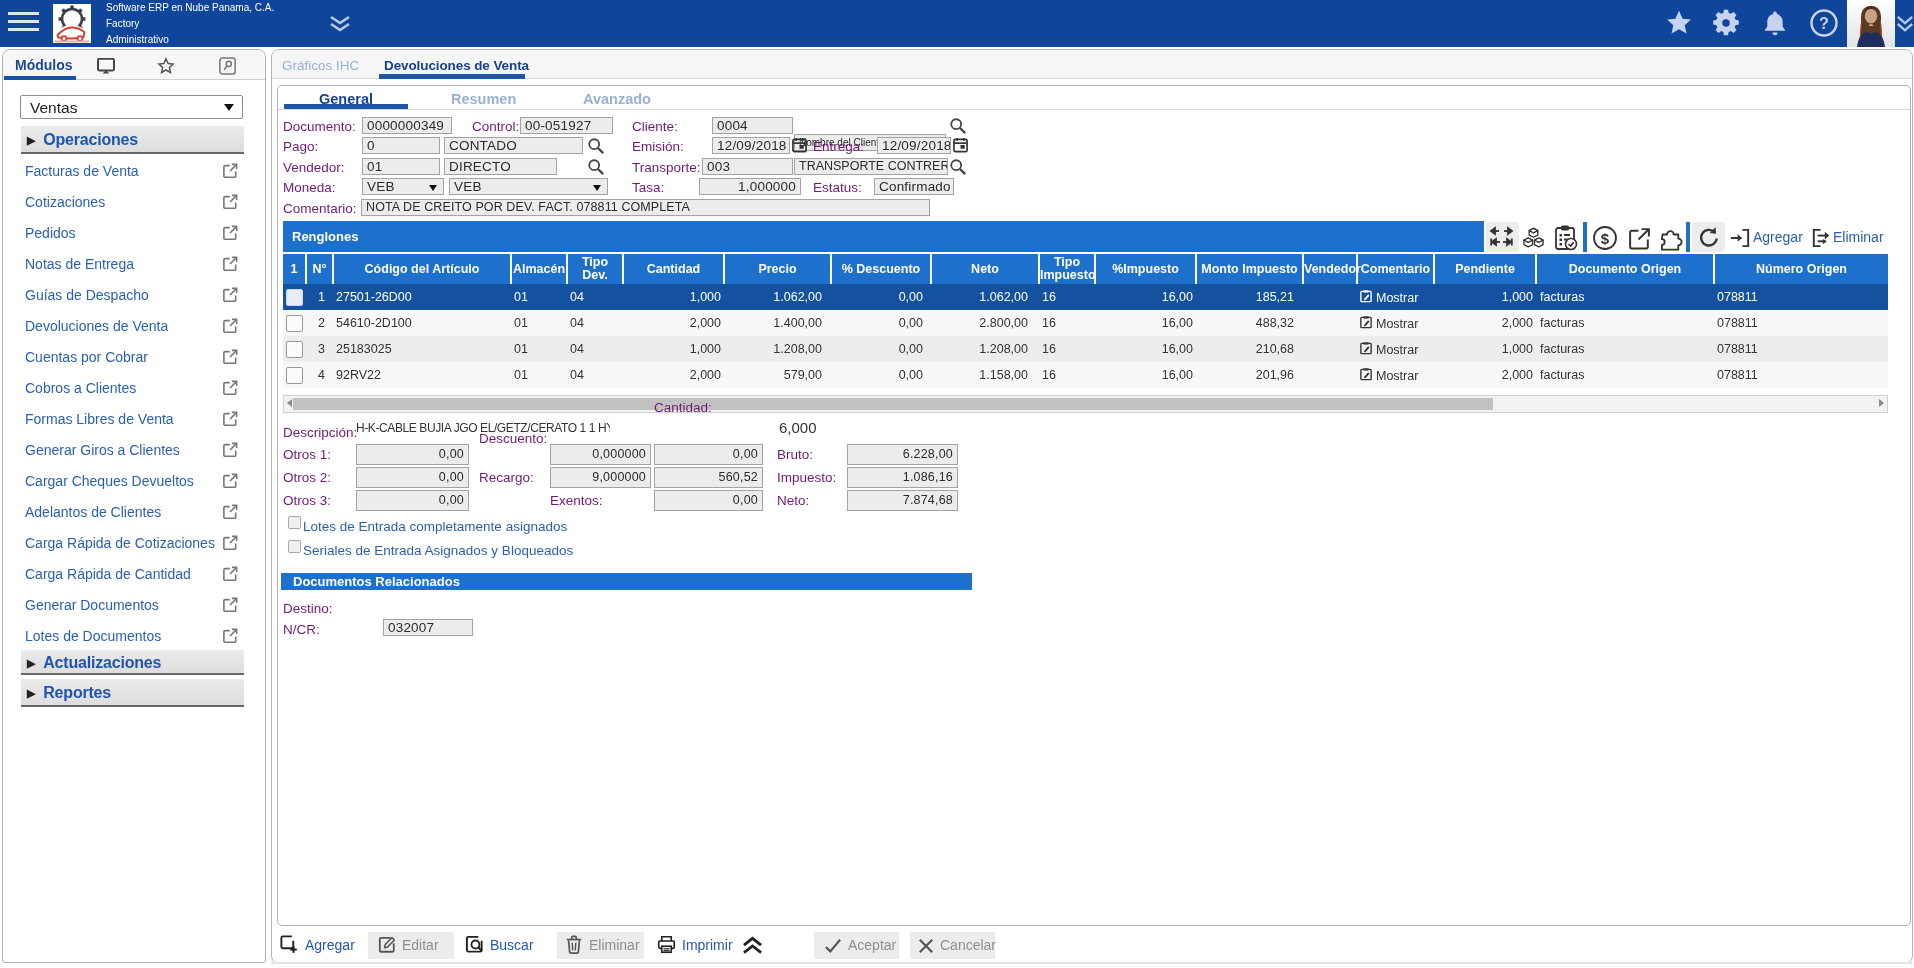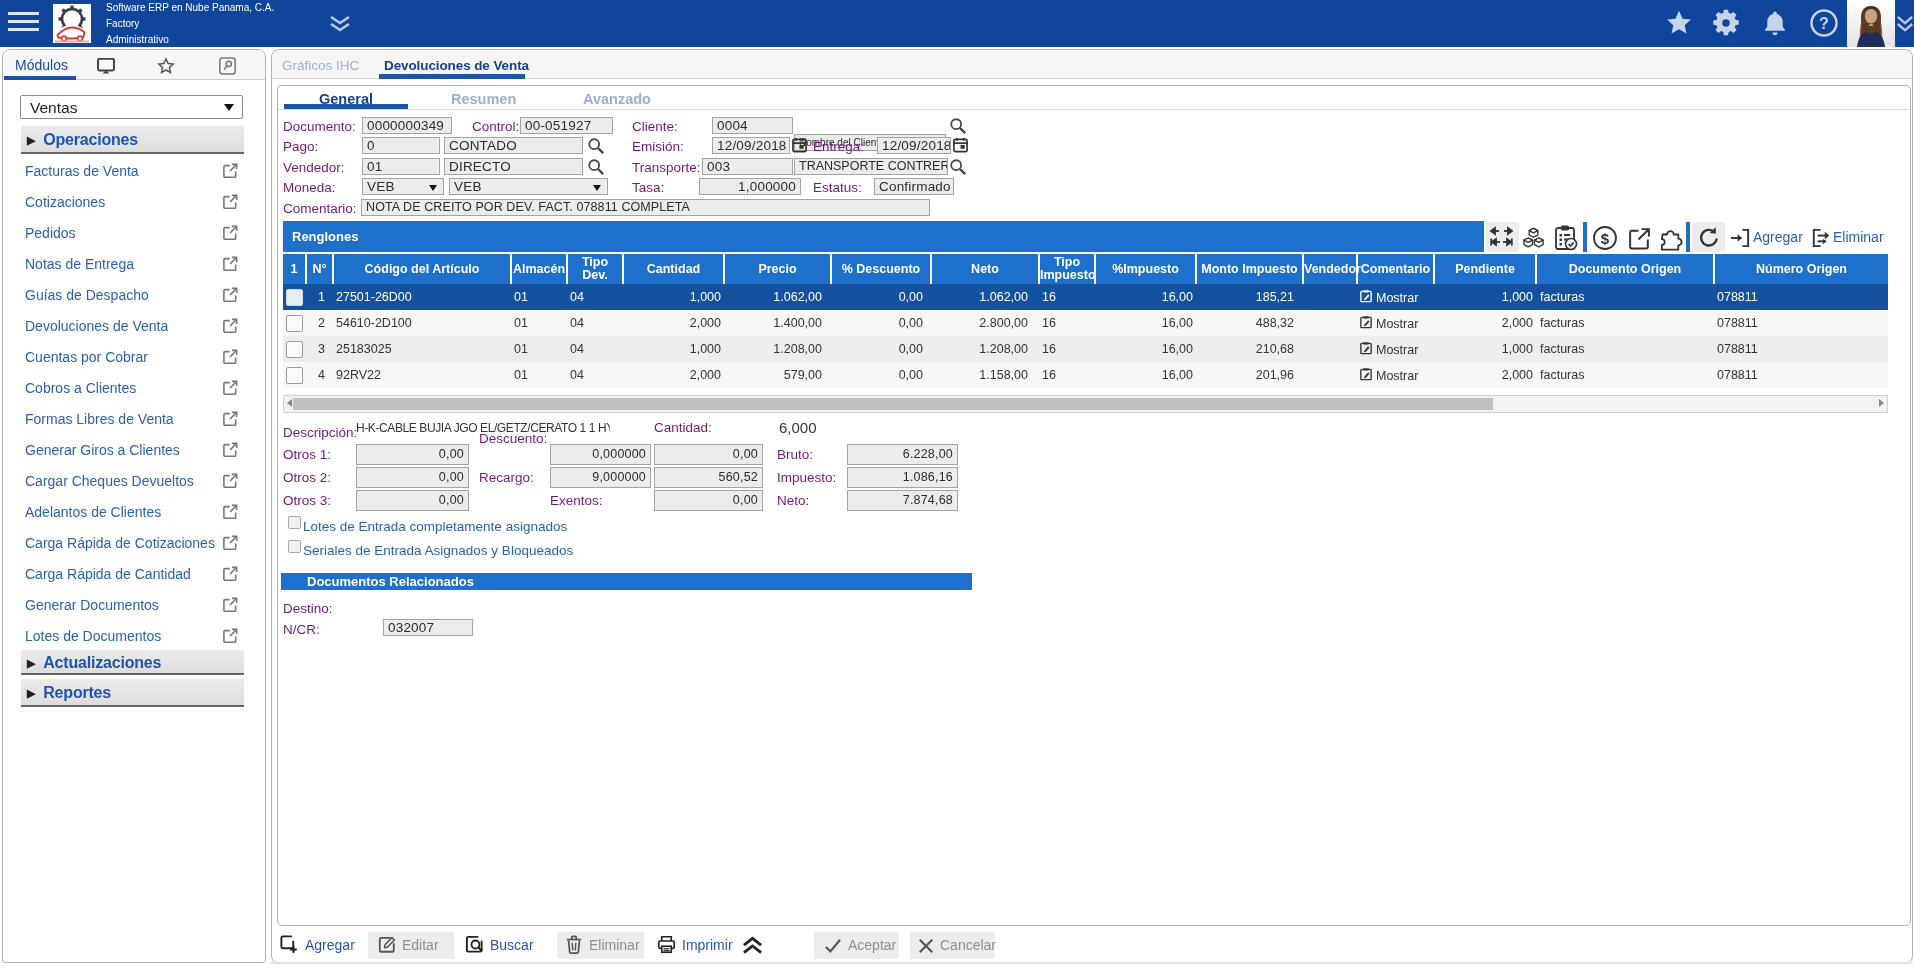--- a/index.html
+++ b/index.html
@@ -93,21 +93,21 @@
 </div>
 <svg class="abs" style="left:1896px;top:14px" width="18" height="20" viewBox="0 0 20 20">
   <g fill="none" stroke="#b9c8e6" stroke-width="2.6">
     <polyline points="2,2 10,9 18,2"></polyline>
       <polyline points="2,10 10,17 18,10"></polyline>
   </g>
 </svg>
 
 <div class="abs" id="sidebar" style="left:2px;top:49px;width:264px;height:914px;border:1px solid #b3b3b3;border-radius:8px 8px 3px 3px;background:#fff"></div>
 <div class="abs" style="left:3px;top:50px;width:262px;height:30px;border-bottom:1px solid #cfcfcf;border-radius:8px 8px 0 0;background:#f7f7f7"></div>
-<div class="abs" style="left:15px;top:57px;font-size:14px;font-weight:normal;color:#1c4797">Módulos</div>
+<div class="abs" style="left:15px;top:57px;font-size:14px;font-weight:bold;color:#1c4797">Módulos</div>
 <div class="abs" style="left:4px;top:76px;width:72px;height:4px;background:#1553a8"></div>
 <svg class="abs" style="left:97px;top:58px" width="18" height="16" viewBox="0 0 20 18">
   <rect x="1" y="1" width="18" height="13" rx="1.5" fill="none" stroke="#444" stroke-width="2.2"></rect>
   <path d="M10 14 l4 3.5 h-8 z" fill="#444"></path>
 </svg>
 <svg class="abs" style="left:157px;top:57px" width="18" height="18" viewBox="0 0 24 24">
   <path d="M12 2.5 l2.9 6.2 6.6 .8 -4.9 4.6 1.3 6.5 -5.9 -3.3 -5.9 3.3 1.3 -6.5 -4.9 -4.6 6.6 -.8 z" fill="none" stroke="#555" stroke-width="2"></path>
 </svg>
 <svg class="abs" style="left:219px;top:57px" width="17" height="18" viewBox="0 0 20 21">
   <rect x="1" y="1" width="18" height="19" rx="3" fill="none" stroke="#777" stroke-width="1.8"></rect>
@@ -278,21 +278,21 @@
 <svg class="abs" style="left:953px;top:137px" width="15" height="16" viewBox="0 0 16 16">
       <rect x="1" y="2" width="14" height="13" rx="1.5" fill="none" stroke="#333" stroke-width="1.8"></rect>
       <line x1="1" y1="6" x2="15" y2="6" stroke="#333" stroke-width="1.8"></line>
       <line x1="4.5" y1="0.5" x2="4.5" y2="3.5" stroke="#333" stroke-width="1.8"></line>
       <line x1="11.5" y1="0.5" x2="11.5" y2="3.5" stroke="#333" stroke-width="1.8"></line>
       <rect x="8" y="8" width="4.5" height="4" fill="#333"></rect>
     </svg>
 
 <div class="lbl" style="left:283px;top:160px">Vendedor:</div>
 <div class="inp" style="left:362px;top:158px;width:78px">01</div>
-<div class="inp" style="left:444px;top:158px;width:139px">DIRECTO</div>
+<div class="inp" style="left:444px;top:158px;width:113px">DIRECTO</div>
 <svg class="abs" style="left:587px;top:158px" width="18" height="18" viewBox="0 0 20 20">
       <circle cx="8" cy="8" r="5.5" fill="none" stroke="#444" stroke-width="2"></circle>
       <line x1="12.2" y1="12.2" x2="18" y2="18" stroke="#444" stroke-width="2.6"></line>
     </svg>
 <div class="lbl" style="left:632px;top:160px">Transporte:</div>
 <div class="inp" style="left:702px;top:158px;width:91px">003</div>
 <div class="inp" style="left:794px;top:158px;width:154px;font-size:12.5px;letter-spacing:0">TRANSPORTE CONTRERA</div>
 <svg class="abs" style="left:949px;top:158px" width="18" height="18" viewBox="0 0 20 20">
       <circle cx="8" cy="8" r="5.5" fill="none" stroke="#444" stroke-width="2"></circle>
       <line x1="12.2" y1="12.2" x2="18" y2="18" stroke="#444" stroke-width="2.6"></line>
@@ -541,21 +541,21 @@
   </table>
 
 <div class="abs" style="left:283px;top:395px;width:1605px;height:18px;background:#f2f2f2;border:1px solid #d0d0d0">
   <div class="abs" style="left:9px;top:2px;width:1200px;height:12px;background:#c1c1c1"></div>
   <span style="position:absolute;left:3px;top:3px;width:0;height:0;border-top:4px solid transparent;border-bottom:4px solid transparent;border-right:5px solid #8a8a8a"></span>
   <span style="position:absolute;right:3px;top:3px;width:0;height:0;border-top:4px solid transparent;border-bottom:4px solid transparent;border-left:5px solid #8a8a8a"></span>
 </div>
 <div id="details">
 <div class="lbl" style="left:283px;top:425px">Descripción:</div>
 <div class="abs" style="left:356px;top:421px;font-size:12px;letter-spacing:-0.4px;color:#333;width:254px;white-space:nowrap;overflow:hidden">H-K-CABLE BUJIA JGO EL/GETZ/CERATO 1 1 HYC</div>
-<div class="lbl" style="left:654px;top:420px">Cantidad:</div>
+<div class="lbl" style="left:654px;top:400px">Cantidad:</div>
 <div class="abs" style="left:779px;top:419px;font-size:15px;color:#333">6,000</div>
 
 <div class="lbl" style="left:283px;top:447px">Otros 1:</div>
 <div class="inp num" style="left:356px;top:444px;width:113px;height:21px;line-height:19px;font-size:12.5px">0,00</div>
 <div class="lbl" style="left:479px;top:431px">Descuento:</div>
 <div class="inp num" style="left:550px;top:444px;width:101px;height:21px;line-height:19px;font-size:12.5px">0,000000</div>
 <div class="inp num" style="left:654px;top:444px;width:109px;height:21px;line-height:19px;font-size:12.5px">0,00</div>
 <div class="lbl" style="left:777px;top:447px">Bruto:</div>
 <div class="inp num" style="left:847px;top:444px;width:111px;height:21px;line-height:19px;font-size:12.5px">6.228,00</div>
 
@@ -572,21 +572,21 @@
 <div class="lbl" style="left:550px;top:493px">Exentos:</div>
 <div class="inp num" style="left:654px;top:490px;width:109px;height:21px;line-height:19px;font-size:12.5px">0,00</div>
 <div class="lbl" style="left:777px;top:493px">Neto:</div>
 <div class="inp num" style="left:847px;top:490px;width:111px;height:21px;line-height:19px;font-size:12.5px">7.874,68</div>
 
 <div class="abs" style="left:288px;top:516px;width:13px;height:13px;background:#f0f0f0;border:1px solid #a8a8a8;border-radius:2px"></div>
 <div class="abs" style="left:303px;top:519px;font-size:13.5px;color:#2a5fae">Lotes de Entrada completamente asignados</div>
 <div class="abs" style="left:288px;top:540px;width:13px;height:13px;background:#f0f0f0;border:1px solid #a8a8a8;border-radius:2px"></div>
 <div class="abs" style="left:303px;top:543px;font-size:13.5px;color:#2a5fae">Seriales de Entrada Asignados y Bloqueados</div>
 
-<div class="blue-bar" style="left:281px;top:573px;width:691px;height:17px;font-size:13px;line-height:17px"><span style="margin-left:26px">Documentos Relacionados</span></div>
+<div class="blue-bar" style="left:281px;top:573px;width:691px;height:17px;font-size:13px;line-height:17px"><span style="margin-left:12px">Documentos Relacionados</span></div>
 <div class="lbl" style="left:283px;top:601px">Destino:</div>
 <div class="lbl" style="left:283px;top:622px">N/CR:</div>
 <div class="inp" style="left:383px;top:619px;width:90px">032007</div>
 </div>
 <div id="bottom">
 <div class="bbtn" style="left:279px;top:932px">
   <svg width="20" height="20" viewBox="0 0 21 21">
         <path d="M13.5 2.5 H4 A1.5 1.5 0 0 0 2.5 4 V13.5 A1.5 1.5 0 0 0 4 15 H13.5 A1.5 1.5 0 0 0 15 13.5 V7" fill="none" stroke="#222" stroke-width="2"></path>
         <line x1="15.2" y1="12.8" x2="15.2" y2="19.8" stroke="#222" stroke-width="2.2"></line>
         <line x1="11.7" y1="16.3" x2="18.7" y2="16.3" stroke="#222" stroke-width="2.2"></line>

